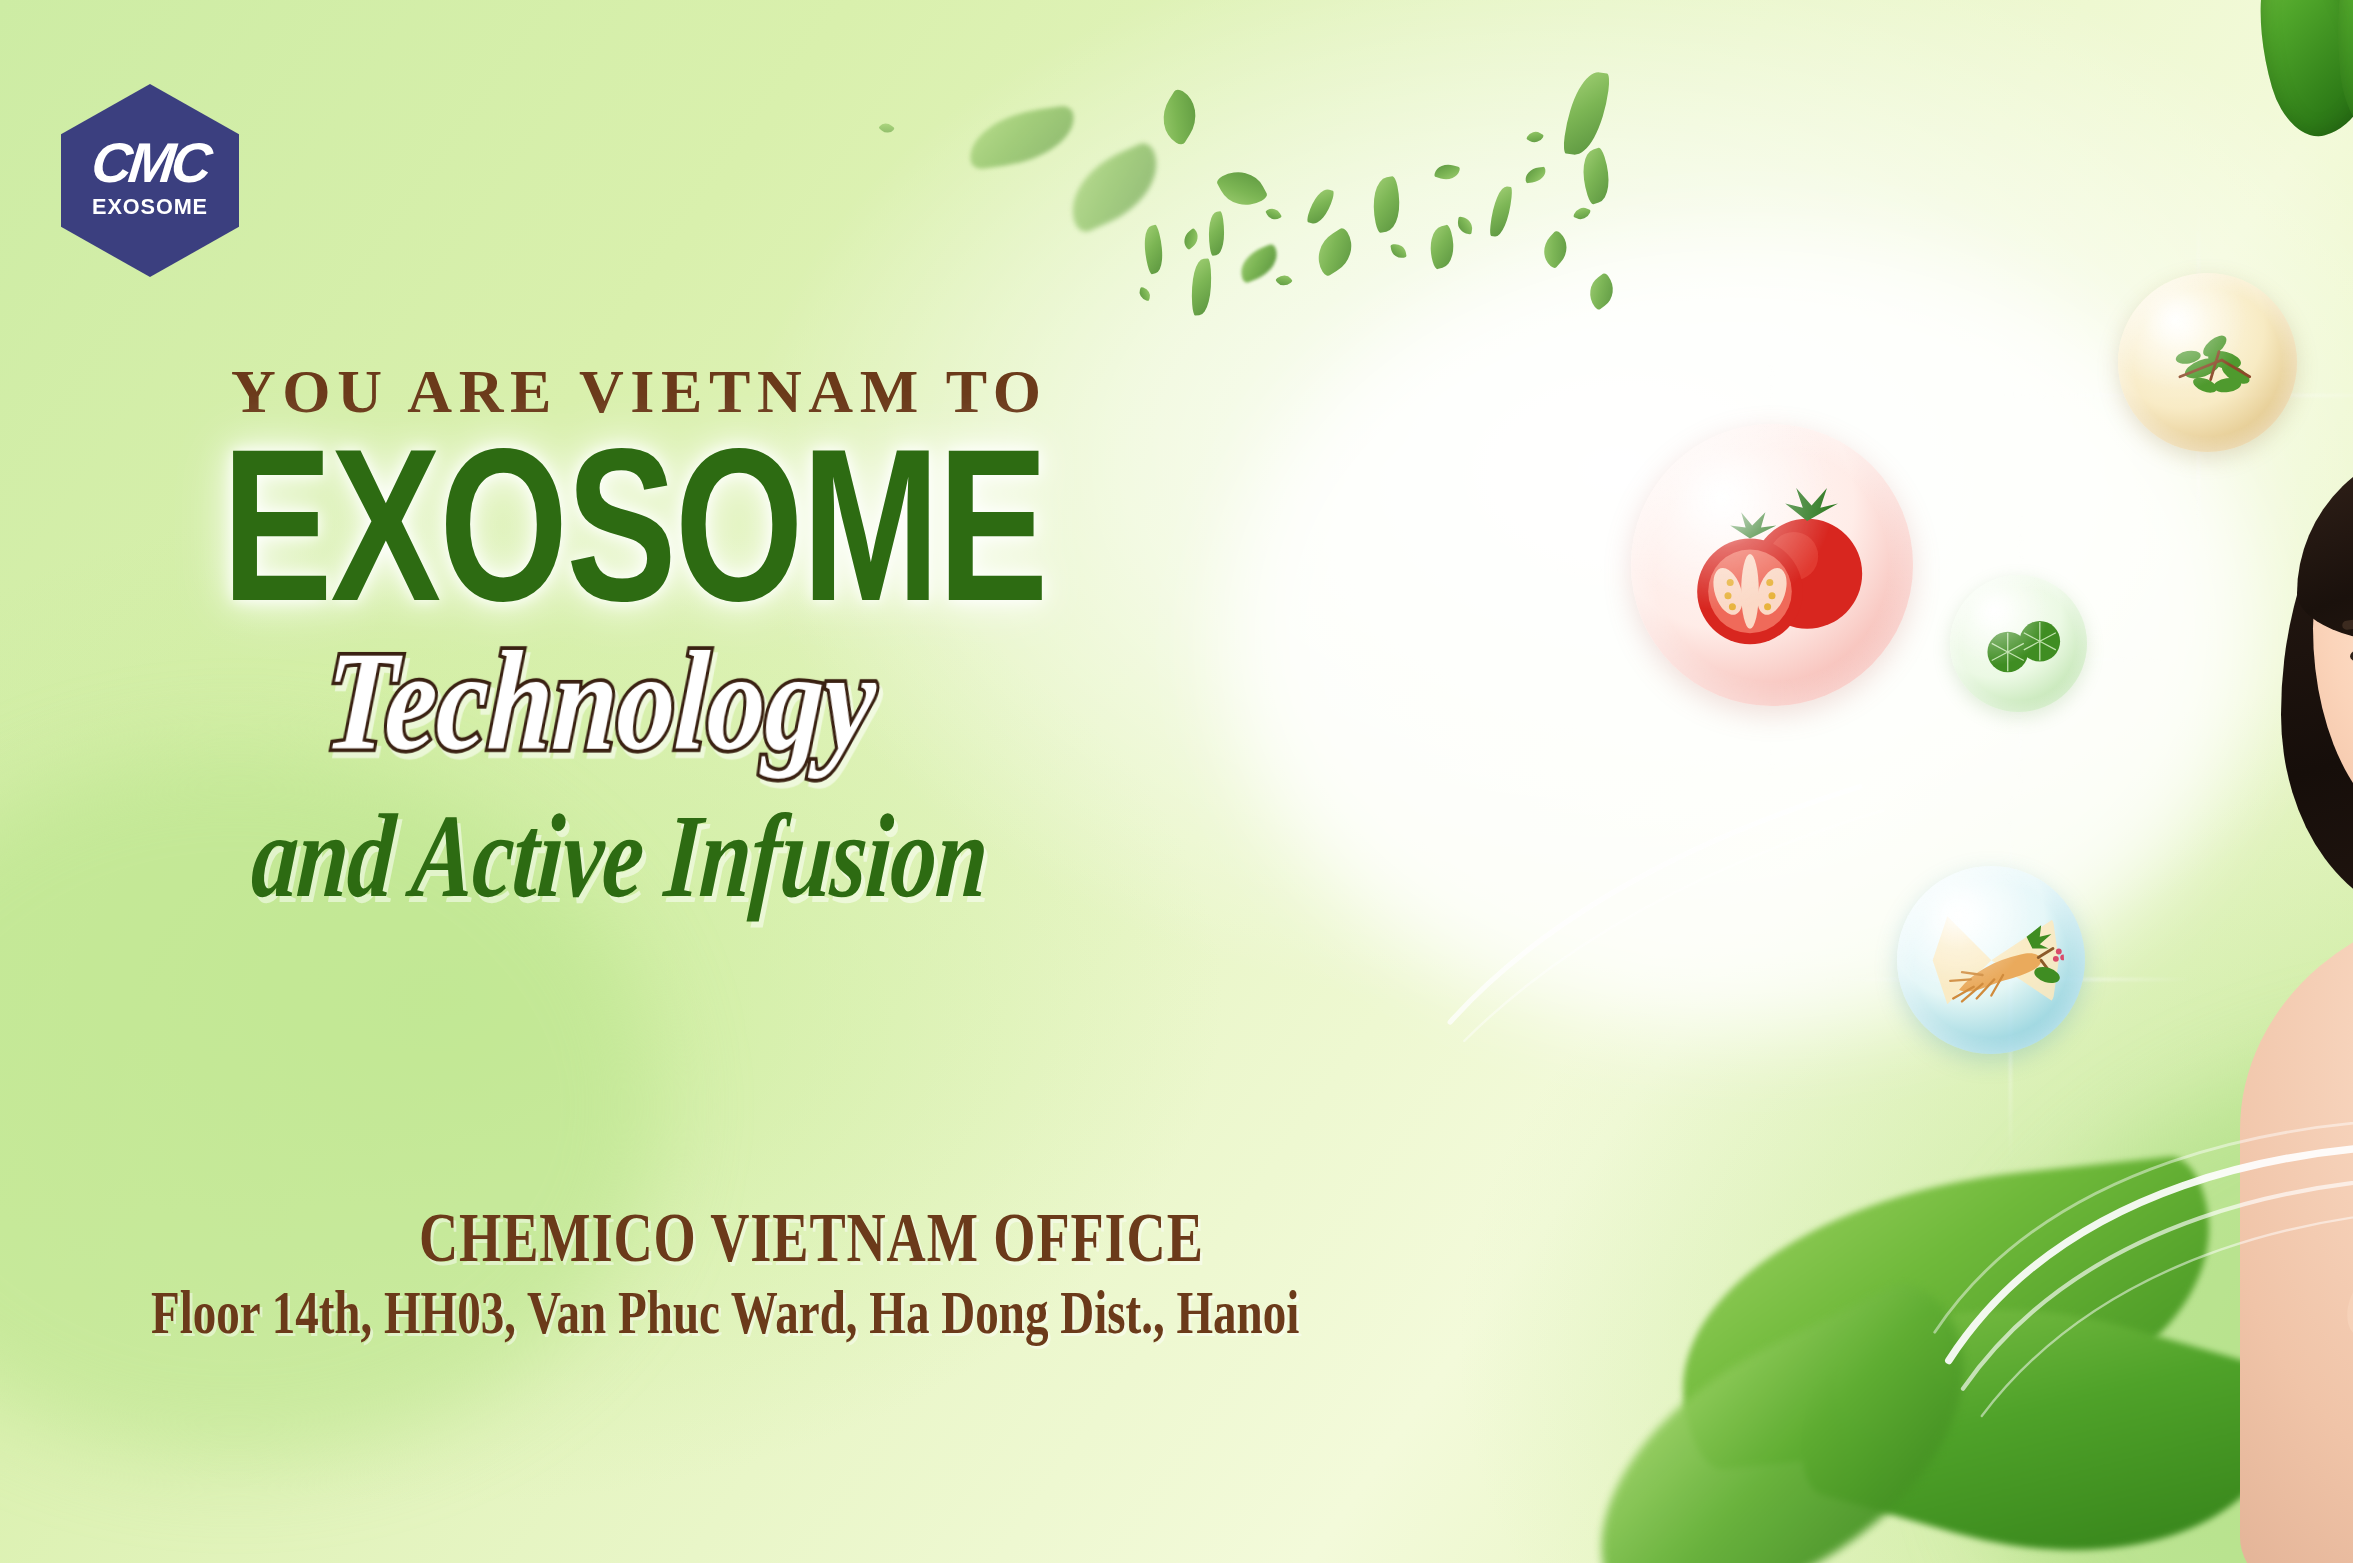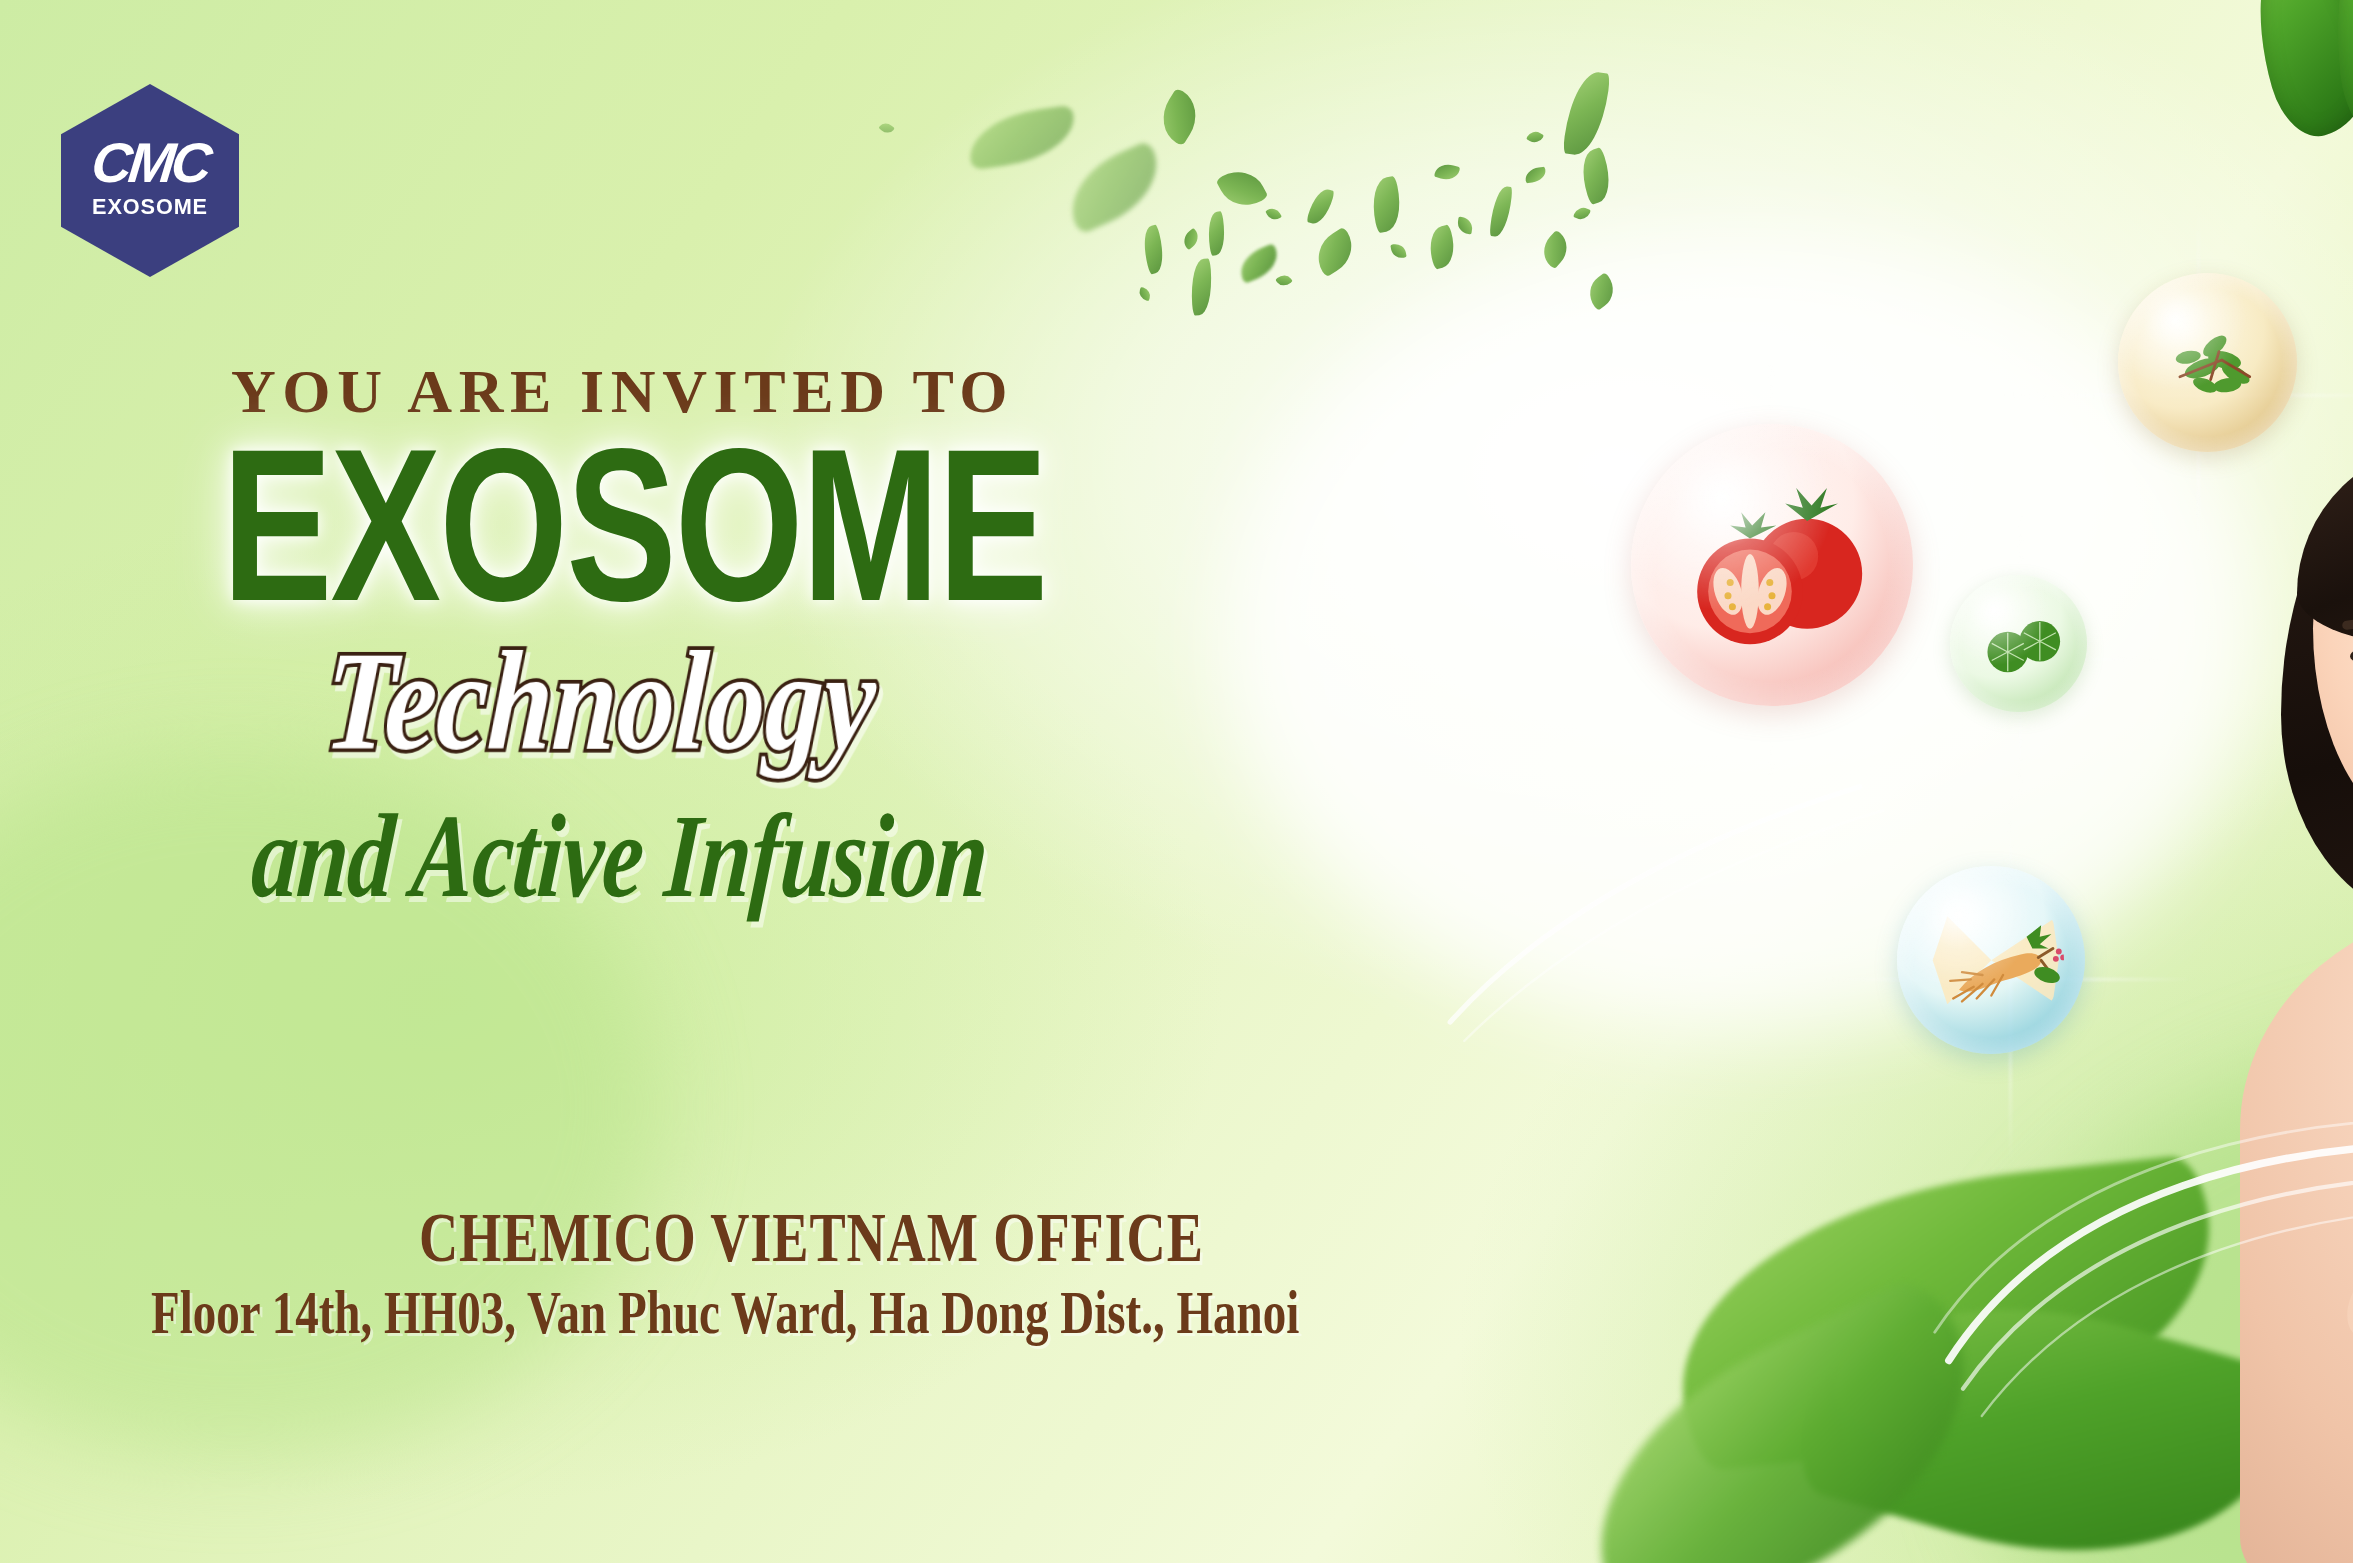--- a/index.html
+++ b/index.html
@@ -414,21 +414,21 @@
   </svg>
 
   <div id="cmc-logo">
     <div class="hexwrap">
       <div class="cmc-word">CMC</div>
       <div class="cmc-sub">EXOSOME</div>
     </div>
   </div>
 
   <div id="textblock">
-    <div class="invited">YOU ARE INVITED TO</div>
+    <div class="invited">YOU ARE VIETNAM TO</div>
     <div class="exosome">EXOSOME</div>
     <div class="technology">Technology</div>
     <div class="infusion">and Active Infusion</div>
   </div>
 
 
   <div class="venue-name">CHEMICO VIETNAM OFFICE</div>
   <div class="venue-addr">Floor 14th, HH03, Van Phuc Ward, Ha Dong Dist., Hanoi</div>
 
 </div>

